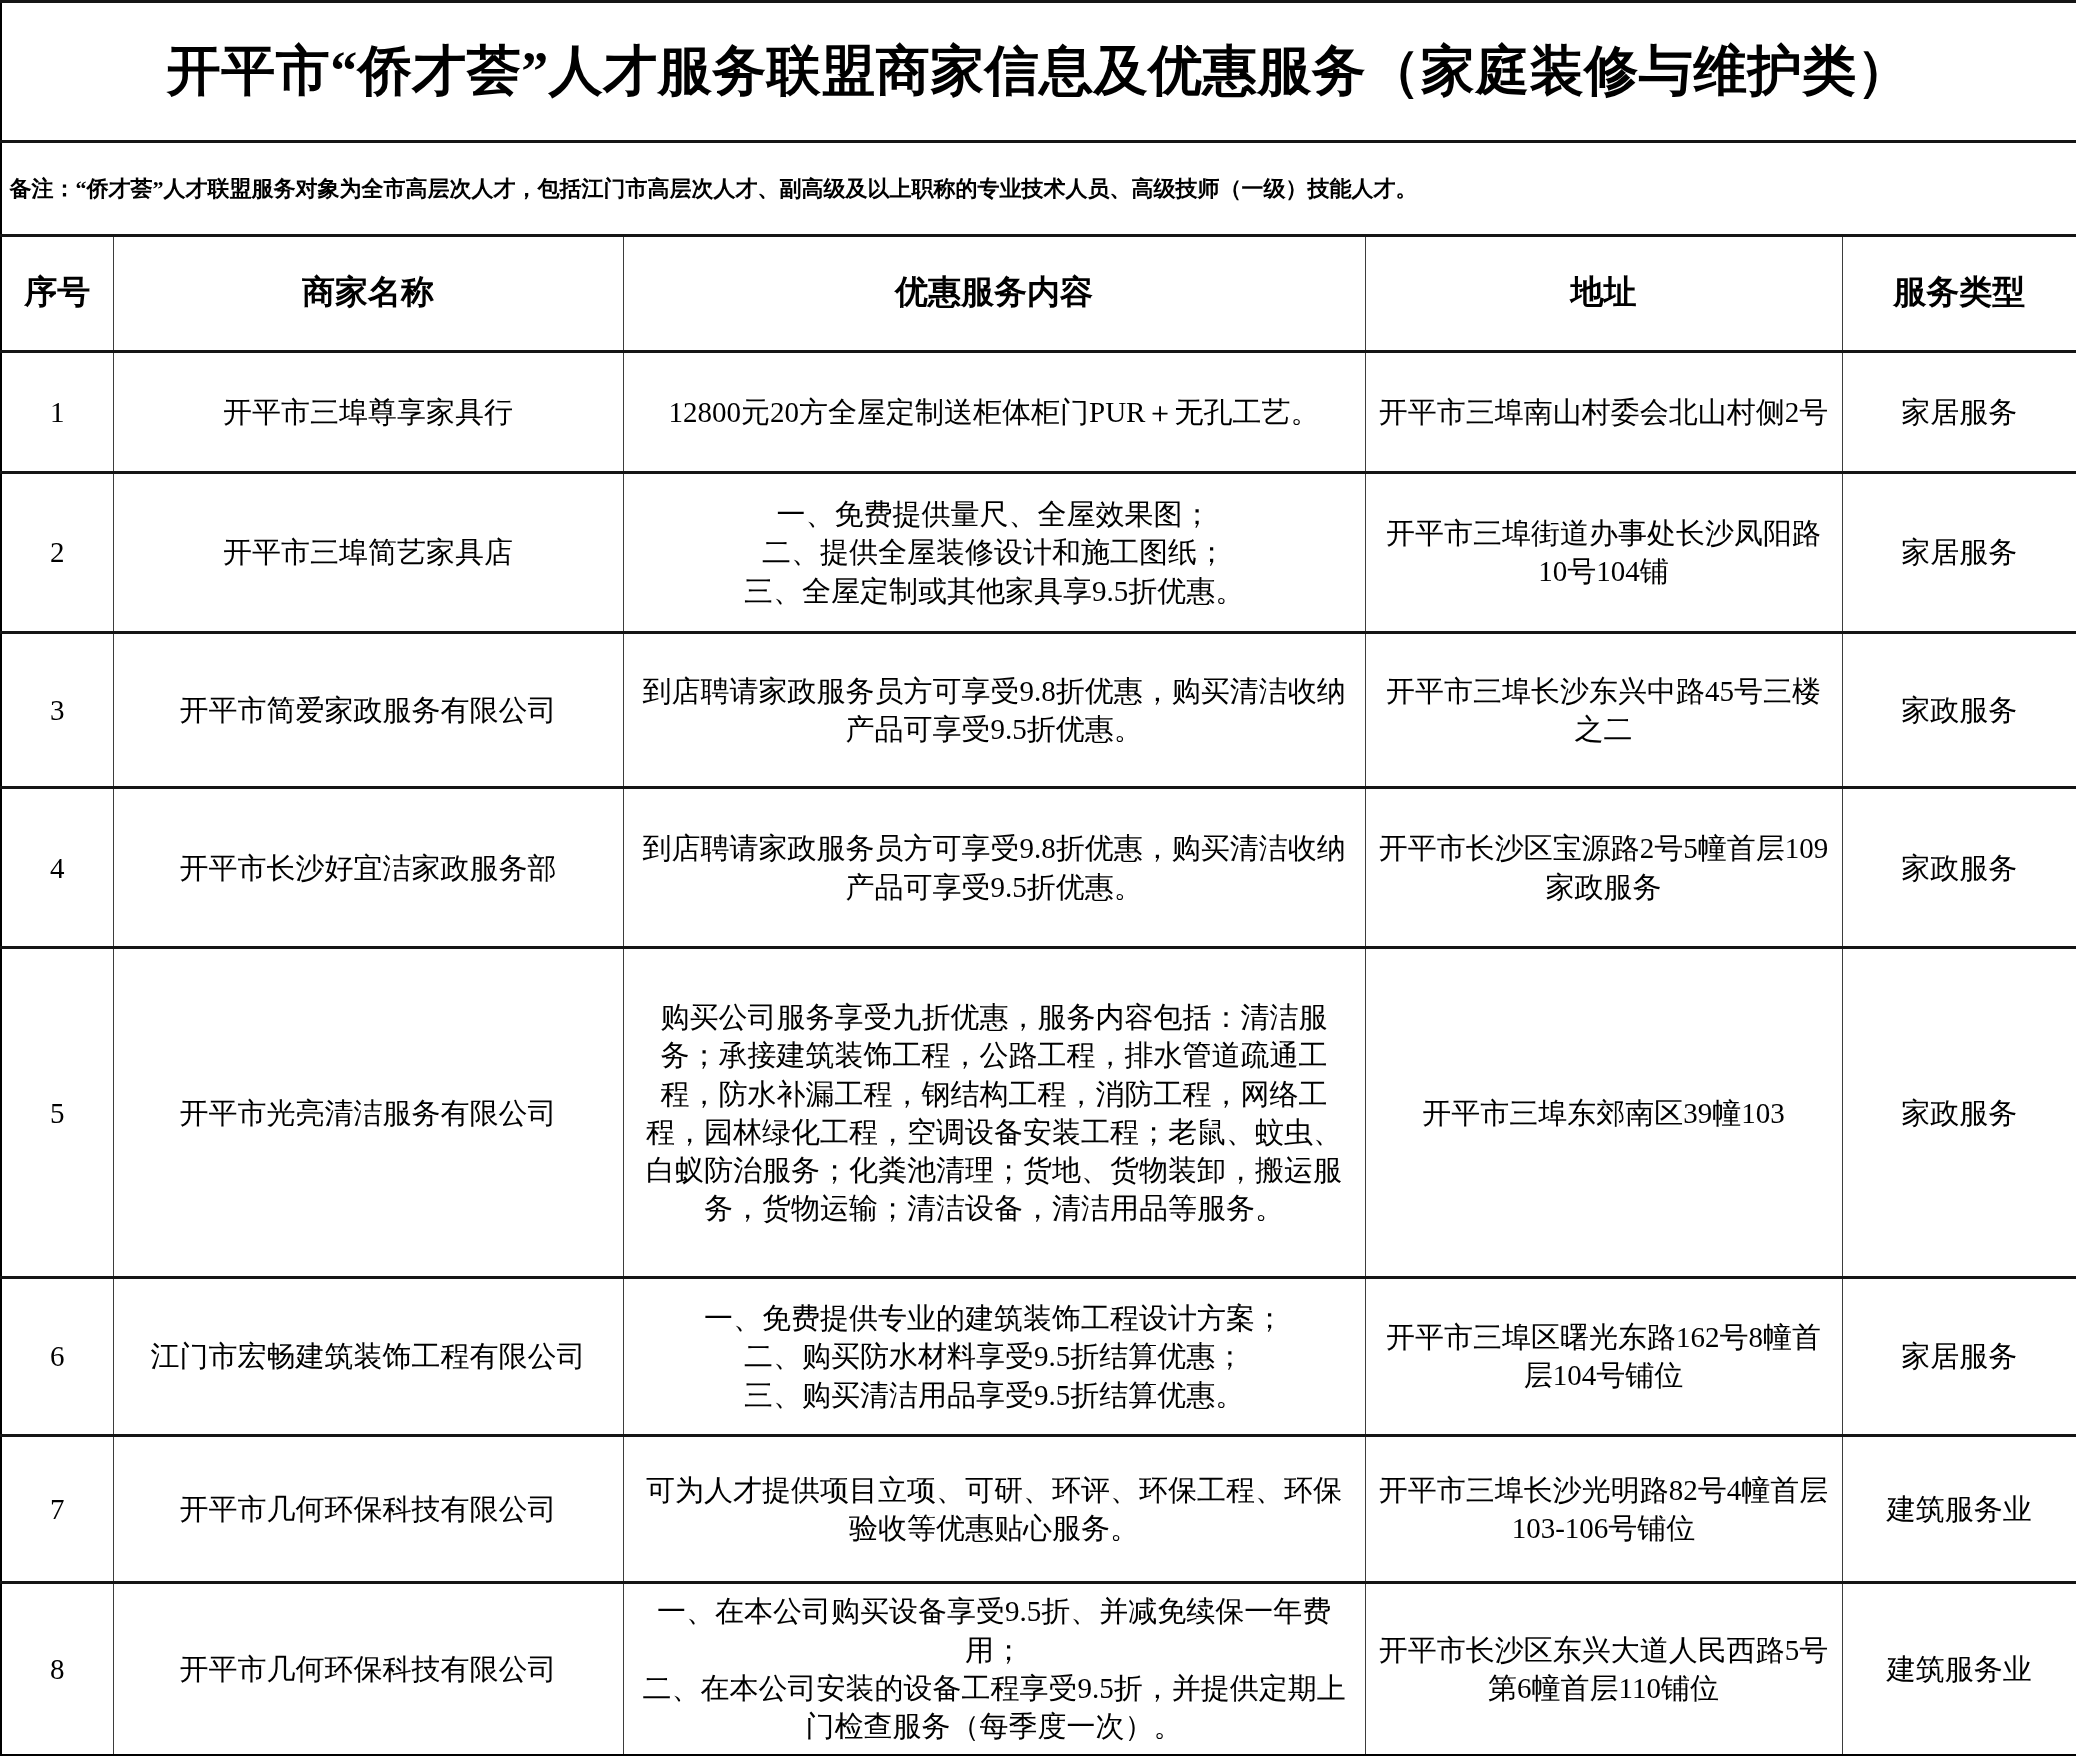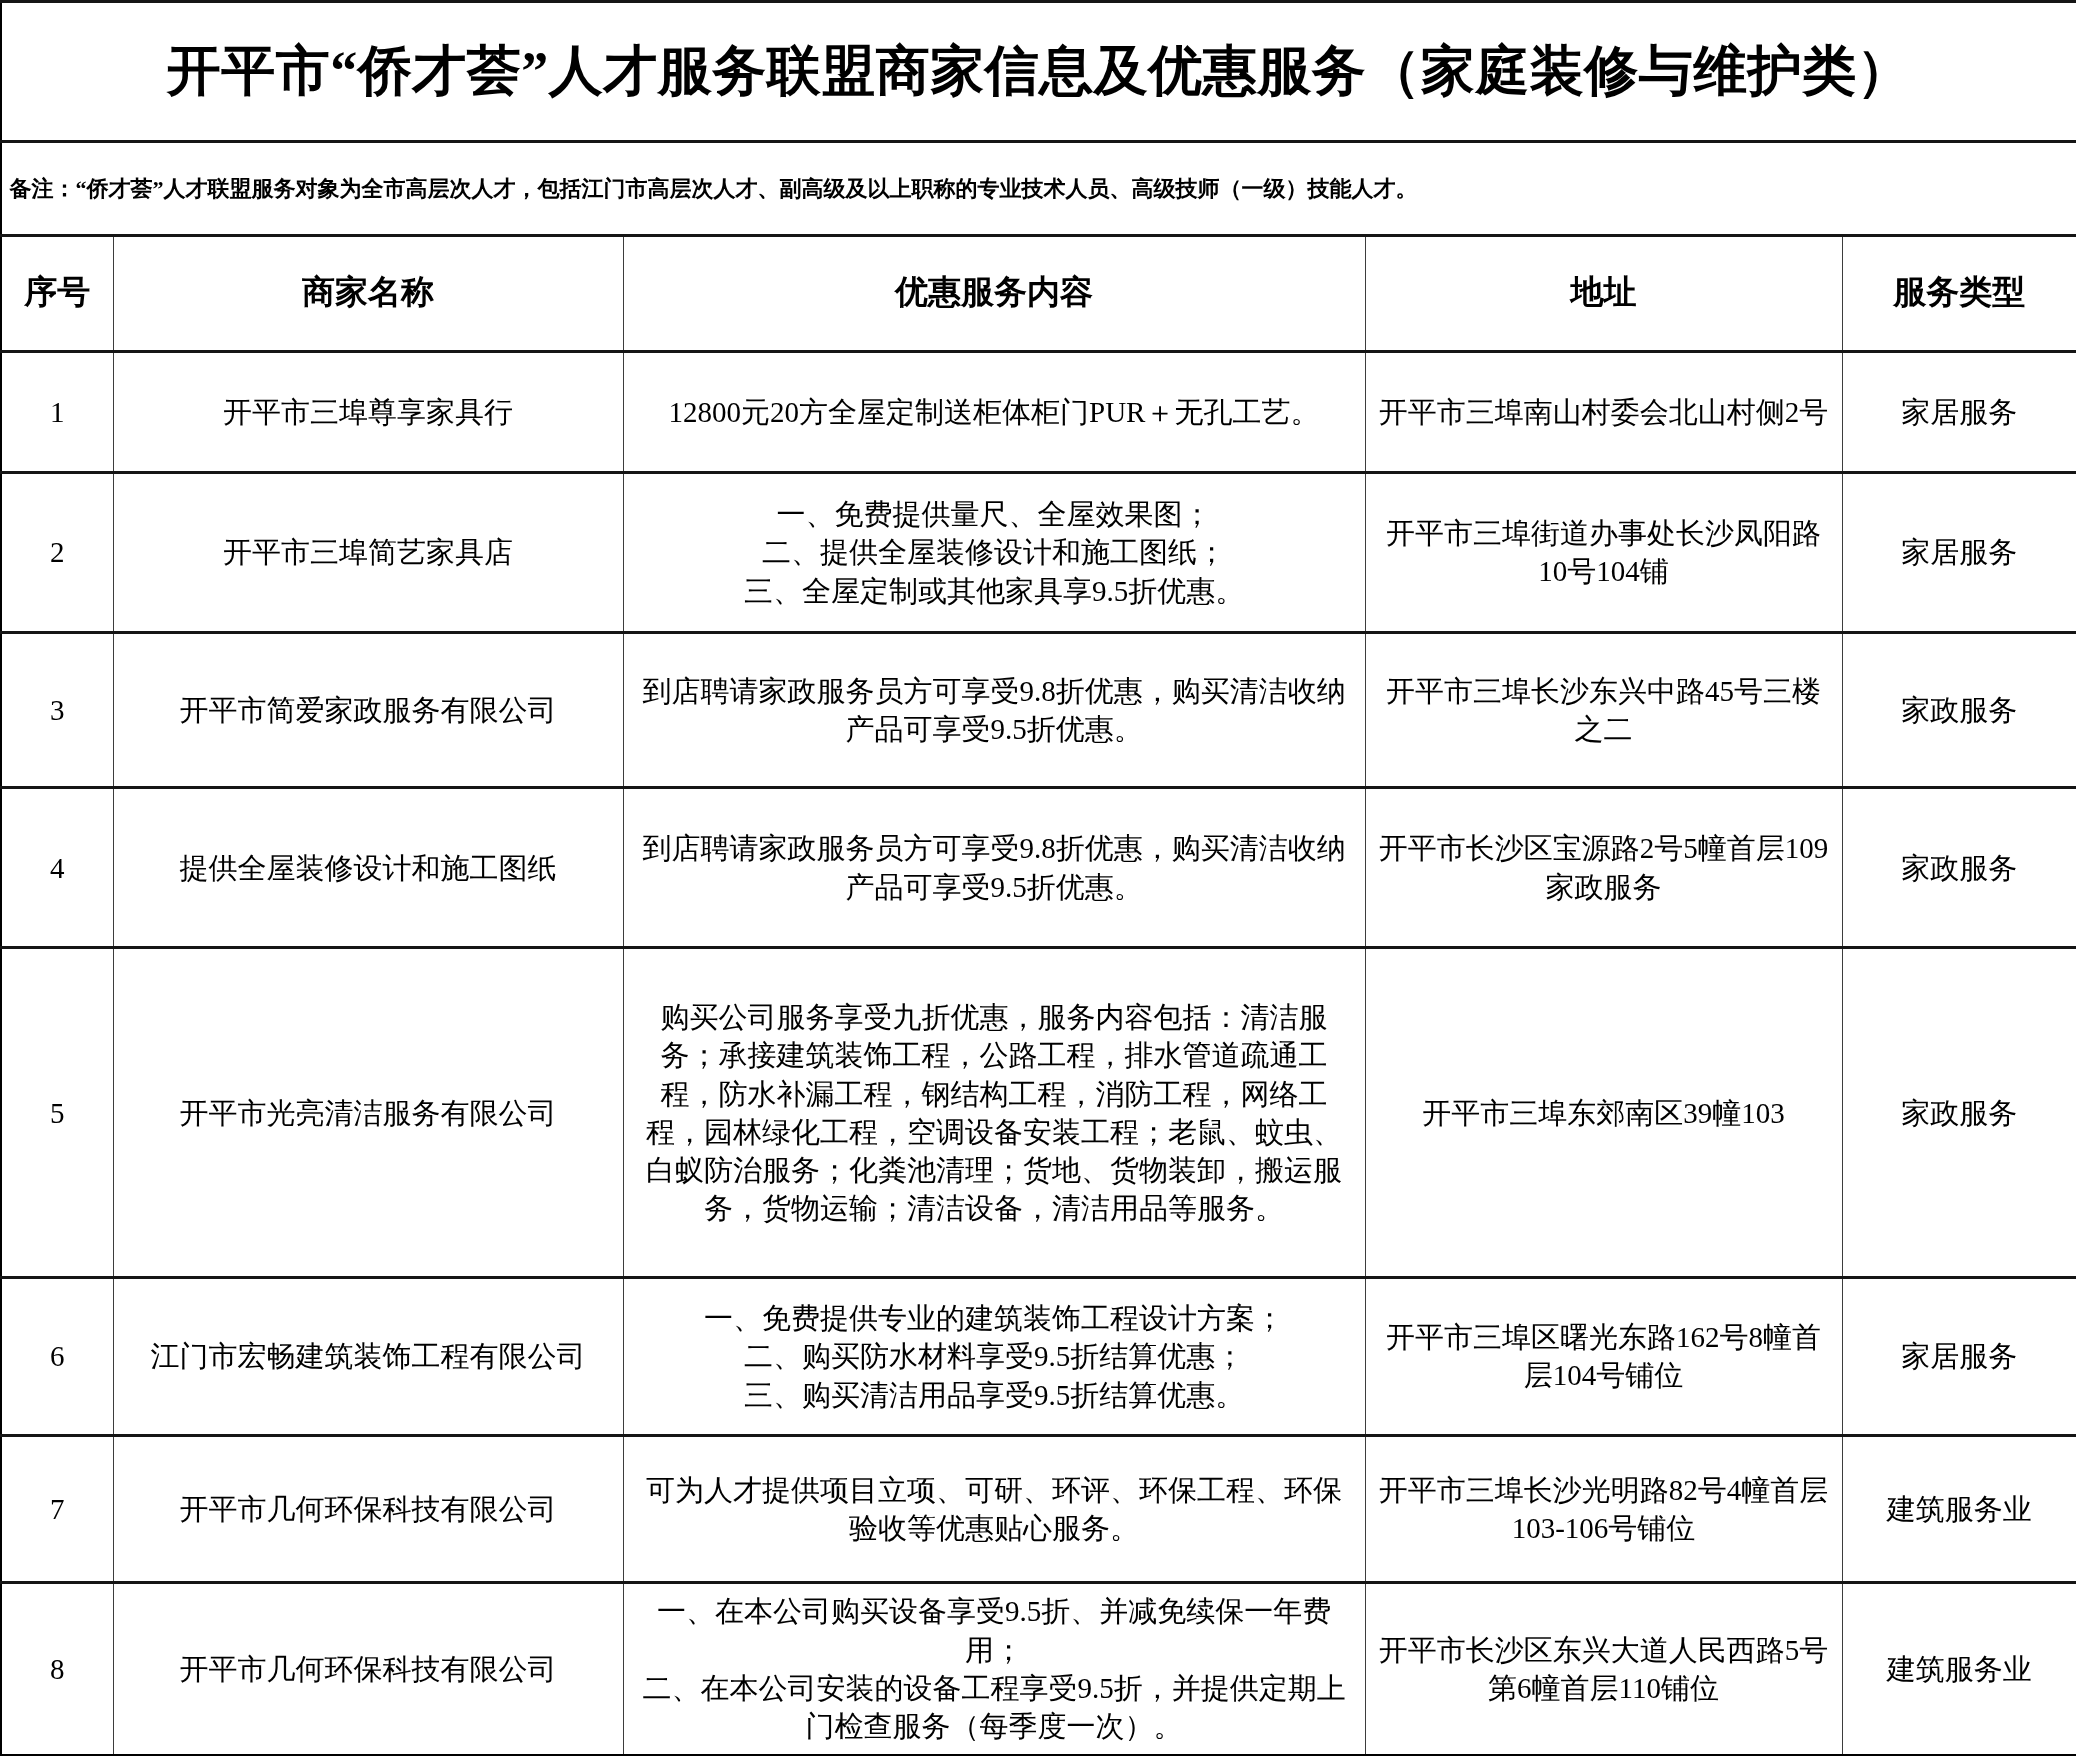--- a/index.html
+++ b/index.html
@@ -98,21 +98,21 @@
       <td>开平市简爱家政服务有限公司</td>
       <td class="svc">到店聘请家政服务员方可享受9.8折优惠，购买清洁收纳
 产品可享受9.5折优惠。</td>
       <td class="addr">开平市三埠长沙东兴中路45号三楼
 之二</td>
       <td>家政服务</td>
     </tr>
 
     <tr class="row-4">
       <td>4</td>
-      <td>提供全屋装修设计和施工图纸</td>
+      <td>开平市长沙好宜洁家政服务部</td>
       <td class="svc">到店聘请家政服务员方可享受9.8折优惠，购买清洁收纳
 产品可享受9.5折优惠。</td>
       <td class="addr">开平市长沙区宝源路2号5幢首层109
 家政服务</td>
       <td>家政服务</td>
     </tr>
 
     <tr class="row-5">
       <td>5</td>
       <td>开平市光亮清洁服务有限公司</td>

